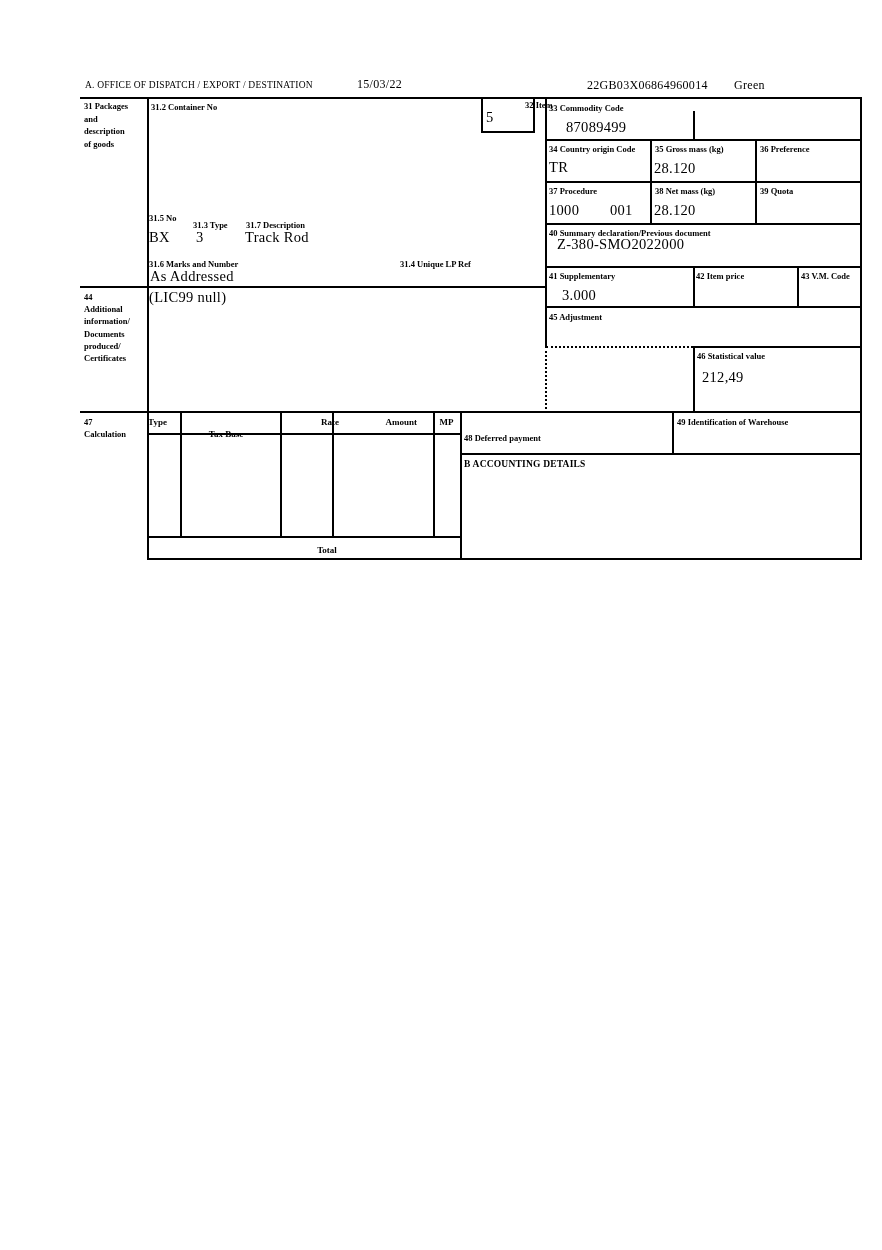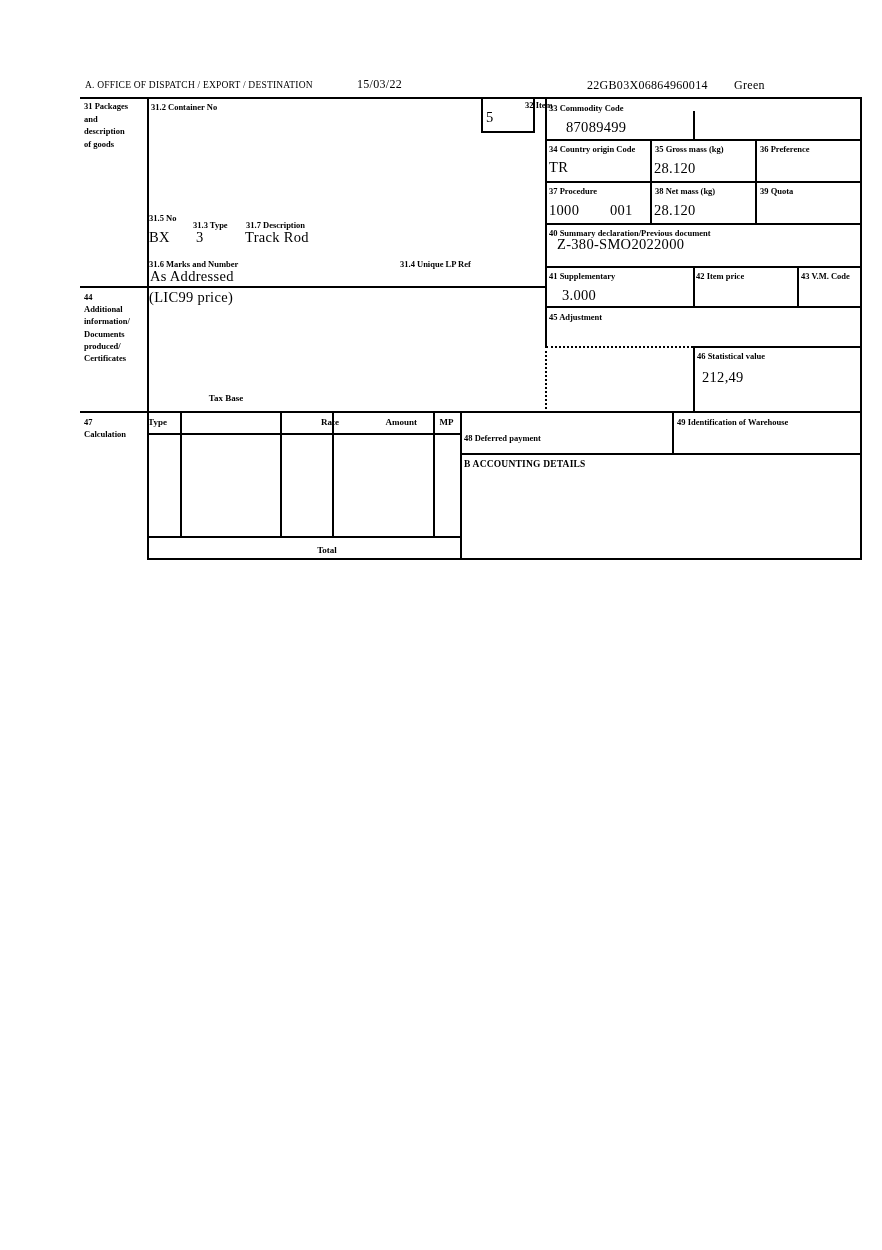--- a/index.html
+++ b/index.html
@@ -113,34 +113,34 @@
   <div class="lbl" style="left:400px;top:259px;">31.4 Unique LP Ref</div>
 
   <div class="lbl-stack" style="left:84px;top:291px;line-height:12.2px;">
     <div>44</div>
     <div>Additional</div>
     <div>information/</div>
     <div>Documents</div>
     <div>produced/</div>
     <div>Certificates</div>
   </div>
-  <div class="val" style="left:149px;top:289px;">(LIC99 price)</div>
+  <div class="val" style="left:149px;top:289px;">(LIC99 null)</div>
 
   <div class="lbl" style="left:549px;top:312px;">45 Adjustment</div>
 
   <div class="lbl" style="left:697px;top:351px;">46 Statistical value</div>
   <div class="val" style="left:702px;top:369px;">212,49</div>
 
   <div class="lbl-stack" style="left:84px;top:416px;line-height:12.2px;">
     <div>47</div>
     <div>Calculation</div>
   </div>
 
   <div class="th" style="left:147px;top:417px;width:21px;text-align:center;">Type</div>
-  <div class="th" style="left:180px;top:393px;width:92px;text-align:center;">Tax Base</div>
+  <div class="th" style="left:180px;top:429px;width:92px;text-align:center;">Tax Base</div>
   <div class="th" style="left:280px;top:417px;width:48px;text-align:right;padding-left:11px;">Rate</div>
   <div class="th" style="left:332px;top:417px;width:85px;text-align:right;">Amount</div>
   <div class="th" style="left:433px;top:417px;width:27px;text-align:center;">MP</div>
 
   <div class="th" style="left:147px;top:545px;width:360px;text-align:center;">Total</div>
 
   <div class="lbl" style="left:464px;top:433px;">48 Deferred payment</div>
   <div class="lbl" style="left:677px;top:417px;">49 Identification of Warehouse</div>
 
   <div class="b-lbl" style="left:464px;top:459px;">B ACCOUNTING DETAILS</div>

